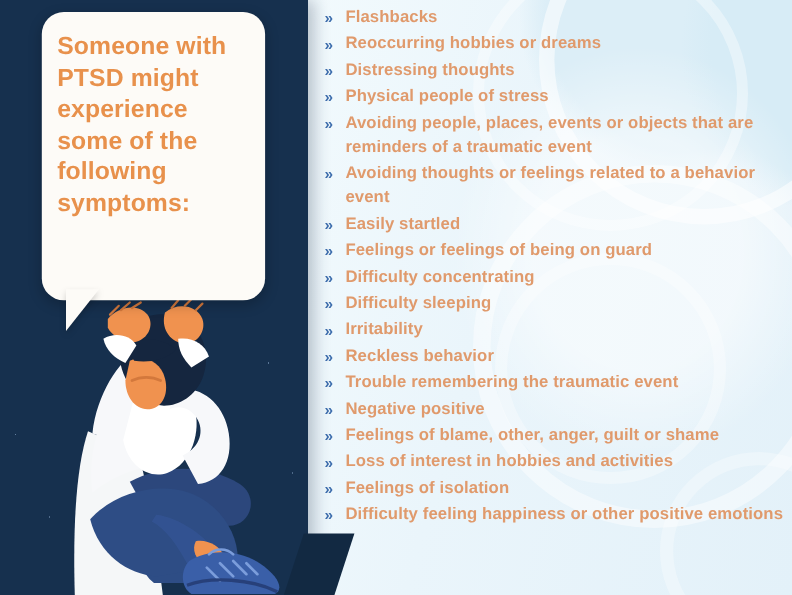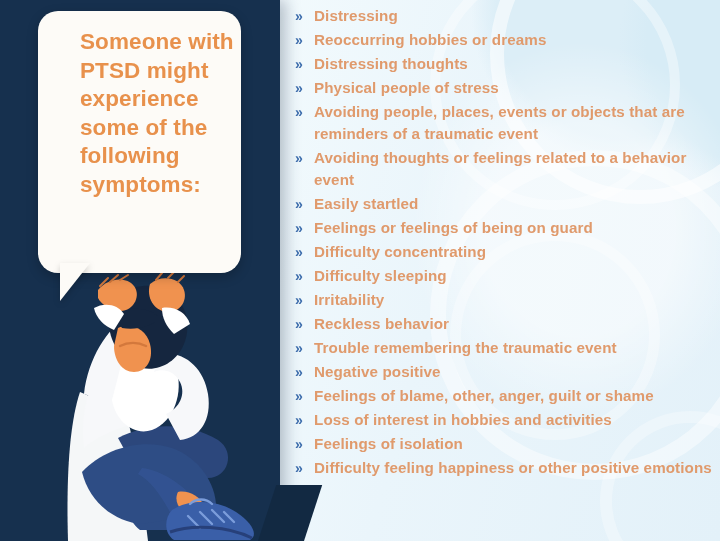--- a/index.html
+++ b/index.html
@@ -83,21 +83,20 @@
     position:absolute; left:60px; top:263px; width:0; height:0;
     border-left:0 solid transparent;
     border-right:30px solid transparent;
     border-top:38px solid #fdfbf7;
     filter:drop-shadow(0 3px 3px rgba(0,0,0,.18));
   }
   .bubble-title{
     position:absolute; left:52px; top:28px; width:182px;
     color:#e8914c; font-size:22.5px; font-weight:700; line-height:28.6px;
     letter-spacing:.1px;
-    margin-left:28px;
   }
 
   
   .person{ position:absolute; left:22px; top:272px; width:258px; height:269px; }
 </style>
 </head>
 <body>
 
 <div id="stage">
 
@@ -105,21 +104,21 @@
     <div class="wm-soft"></div>
     <div class="wm wm1"></div>
     <div class="wm wm2"></div>
     <div class="wm wm3"></div>
     <div class="wm wm4"></div>
     <div class="wm wm5"></div>
 
     <div class="symptom-list" id="symptom-list">
         <div class="s-item">
           <span class="s-bullet">»</span>
-          <span class="s-text">Distressing</span>
+          <span class="s-text">Flashbacks</span>
         </div>
         <div class="s-item">
           <span class="s-bullet">»</span>
           <span class="s-text">Reoccurring hobbies or dreams</span>
         </div>
         <div class="s-item">
           <span class="s-bullet">»</span>
           <span class="s-text">Distressing thoughts</span>
         </div>
         <div class="s-item">

